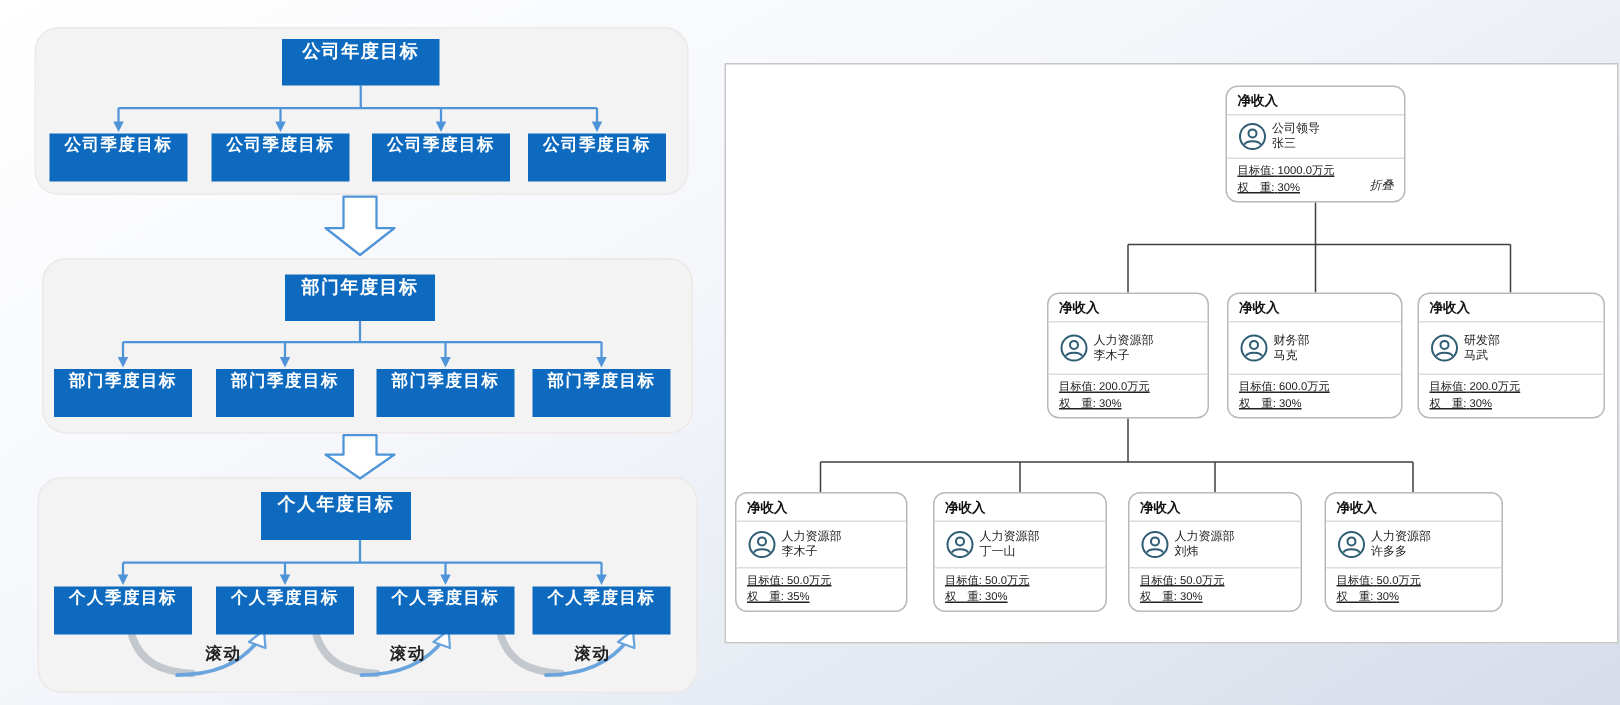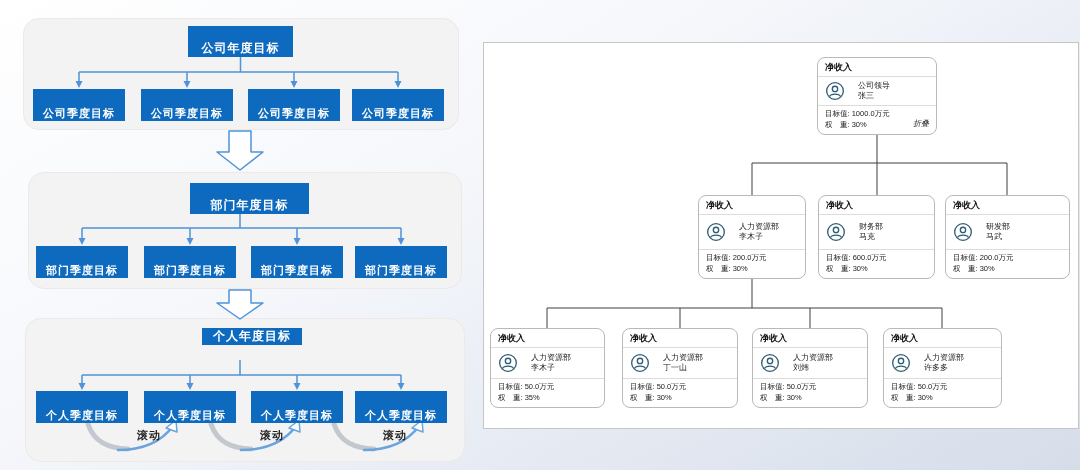--- a/index.html
+++ b/index.html
@@ -4,38 +4,38 @@
 <style>
   html,body{margin:0;padding:0;}
   body{width:1080px;height:470px;font-family:"Liberation Sans","DejaVu Sans",sans-serif;}
   #stage{position:relative;width:1080px;height:470px;overflow:hidden;
          background:linear-gradient(150deg,#ffffff 0%,#f5f7fb 40%,#e3e8f1 75%,#d6dde9 100%);}
   #connectors{position:absolute;left:0;top:0;z-index:1;pointer-events:none;}
 
   
   .grp{position:absolute;background:#f3f3f3;border:1px solid #eee8e8;border-radius:16px;z-index:0;}
   .bluebox{position:absolute;background:#0d6abe;color:#ffffff;font-weight:bold;font-size:12px;
-           display:flex;align-items:flex-end;justify-content:center;z-index:2;letter-spacing:1px;}
+           display:flex;align-items:flex-start;justify-content:center;z-index:2;letter-spacing:1px;}
   .roll-label{position:absolute;z-index:3;font-size:11px;color:#222;font-weight:bold;letter-spacing:1px;margin-left:31px;}
 
   
   #panel{position:absolute;left:483px;top:42px;width:594px;height:385px;background:#ffffff;
          border:1px solid #c6c6c6;z-index:0;}
   .card{position:absolute;background:#ffffff;border:1px solid #b9b9b9;border-radius:8px;z-index:2;
         display:flex;flex-direction:column;box-sizing:border-box;overflow:hidden;}
   .card-header{font-size:9px;font-weight:bold;color:#111;padding:3px 7px 2px 7px;
                border-bottom:1px solid #dcdcdc;}
-  .card-body{flex:1;display:flex;align-items:center;gap:13px;padding:2px 7px;
+  .card-body{flex:1;display:flex;align-items:center;gap:3px;padding:2px 7px;
              border-bottom:1px solid #dcdcdc;}
   .avatar{flex:0 0 auto;width:20px;height:20px;}
   .who{display:flex;flex-direction:column;line-height:1.25;}
   .dept{font-size:8px;color:#222;}
   .person{font-size:8px;color:#222;}
   .card-footer{position:relative;padding:3px 7px 3px 7px;font-size:7.5px;color:#222;line-height:1.45;}
-  .kv{white-space:nowrap;}
+  .kv{white-space:nowrap;text-decoration:underline;}
   .collapse-link{position:absolute;right:7px;bottom:4px;font-size:8px;color:#333;cursor:pointer;font-style:italic;}
 </style>
 </head>
 <body>
 
 <div id="stage">
 
   <svg id="connectors" width="1080" height="470">
 
     <g stroke="#4f94d8" stroke-width="1.5" fill="none">
@@ -106,37 +106,37 @@
   <div class="bluebox" style="left:141px;top:89px;width:92px;height:32px;font-size:11px">
       <span>公司季度目标</span>
     </div>
   <div class="bluebox" style="left:248px;top:89px;width:92px;height:32px;font-size:11px">
       <span>公司季度目标</span>
     </div>
   <div class="bluebox" style="left:352px;top:89px;width:92px;height:32px;font-size:11px">
       <span>公司季度目标</span>
     </div>
 
-  <div class="bluebox" style="left:190px;top:183px;width:119px;height:31px">
+  <div class="bluebox" style="left:190px;top:183px;width:100px;height:31px">
       <span>部门年度目标</span>
     </div>
   <div class="bluebox" style="left:36px;top:246px;width:92px;height:32px;font-size:11px">
       <span>部门季度目标</span>
     </div>
   <div class="bluebox" style="left:144px;top:246px;width:92px;height:32px;font-size:11px">
       <span>部门季度目标</span>
     </div>
   <div class="bluebox" style="left:251px;top:246px;width:92px;height:32px;font-size:11px">
       <span>部门季度目标</span>
     </div>
   <div class="bluebox" style="left:355px;top:246px;width:92px;height:32px;font-size:11px">
       <span>部门季度目标</span>
     </div>
 
-  <div class="bluebox" style="left:202px;top:328px;width:100px;height:17px">
+  <div class="bluebox" style="left:174px;top:328px;width:100px;height:32px">
       <span>个人年度目标</span>
     </div>
   <div class="bluebox" style="left:36px;top:391px;width:92px;height:32px;font-size:11px">
       <span>个人季度目标</span>
     </div>
   <div class="bluebox" style="left:144px;top:391px;width:92px;height:32px;font-size:11px">
       <span>个人季度目标</span>
     </div>
   <div class="bluebox" style="left:251px;top:391px;width:92px;height:32px;font-size:11px">
       <span>个人季度目标</span>

